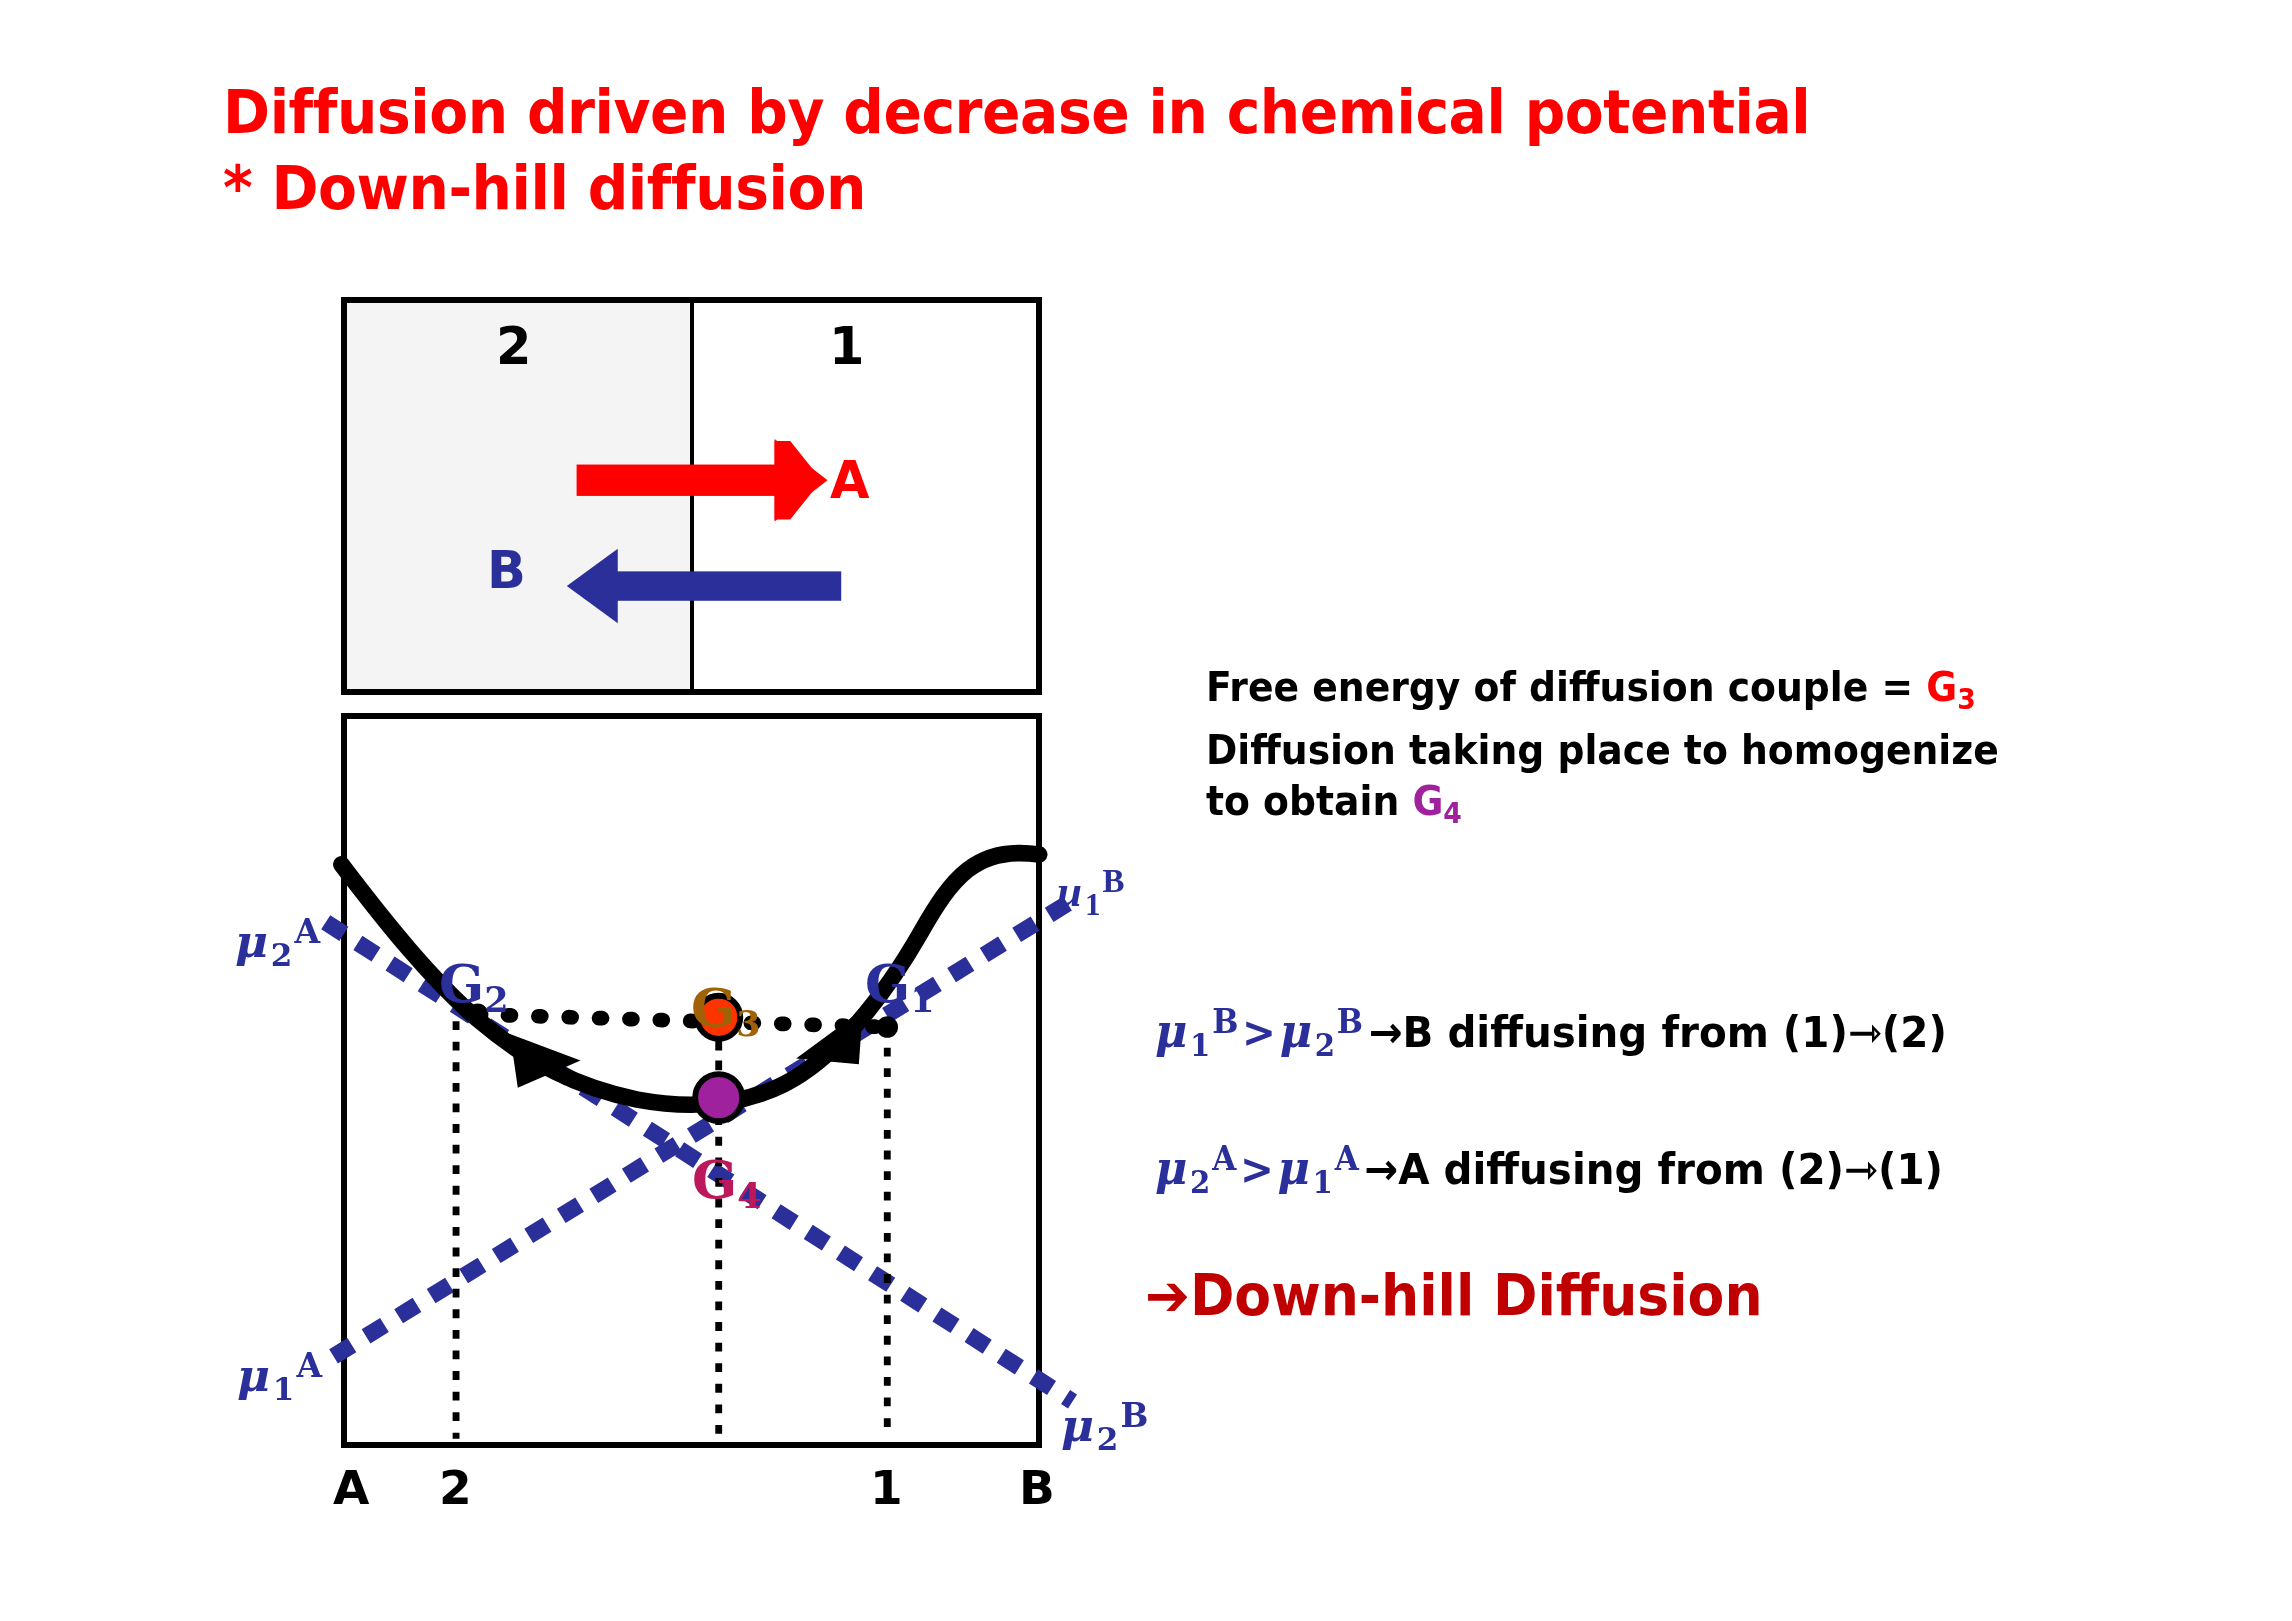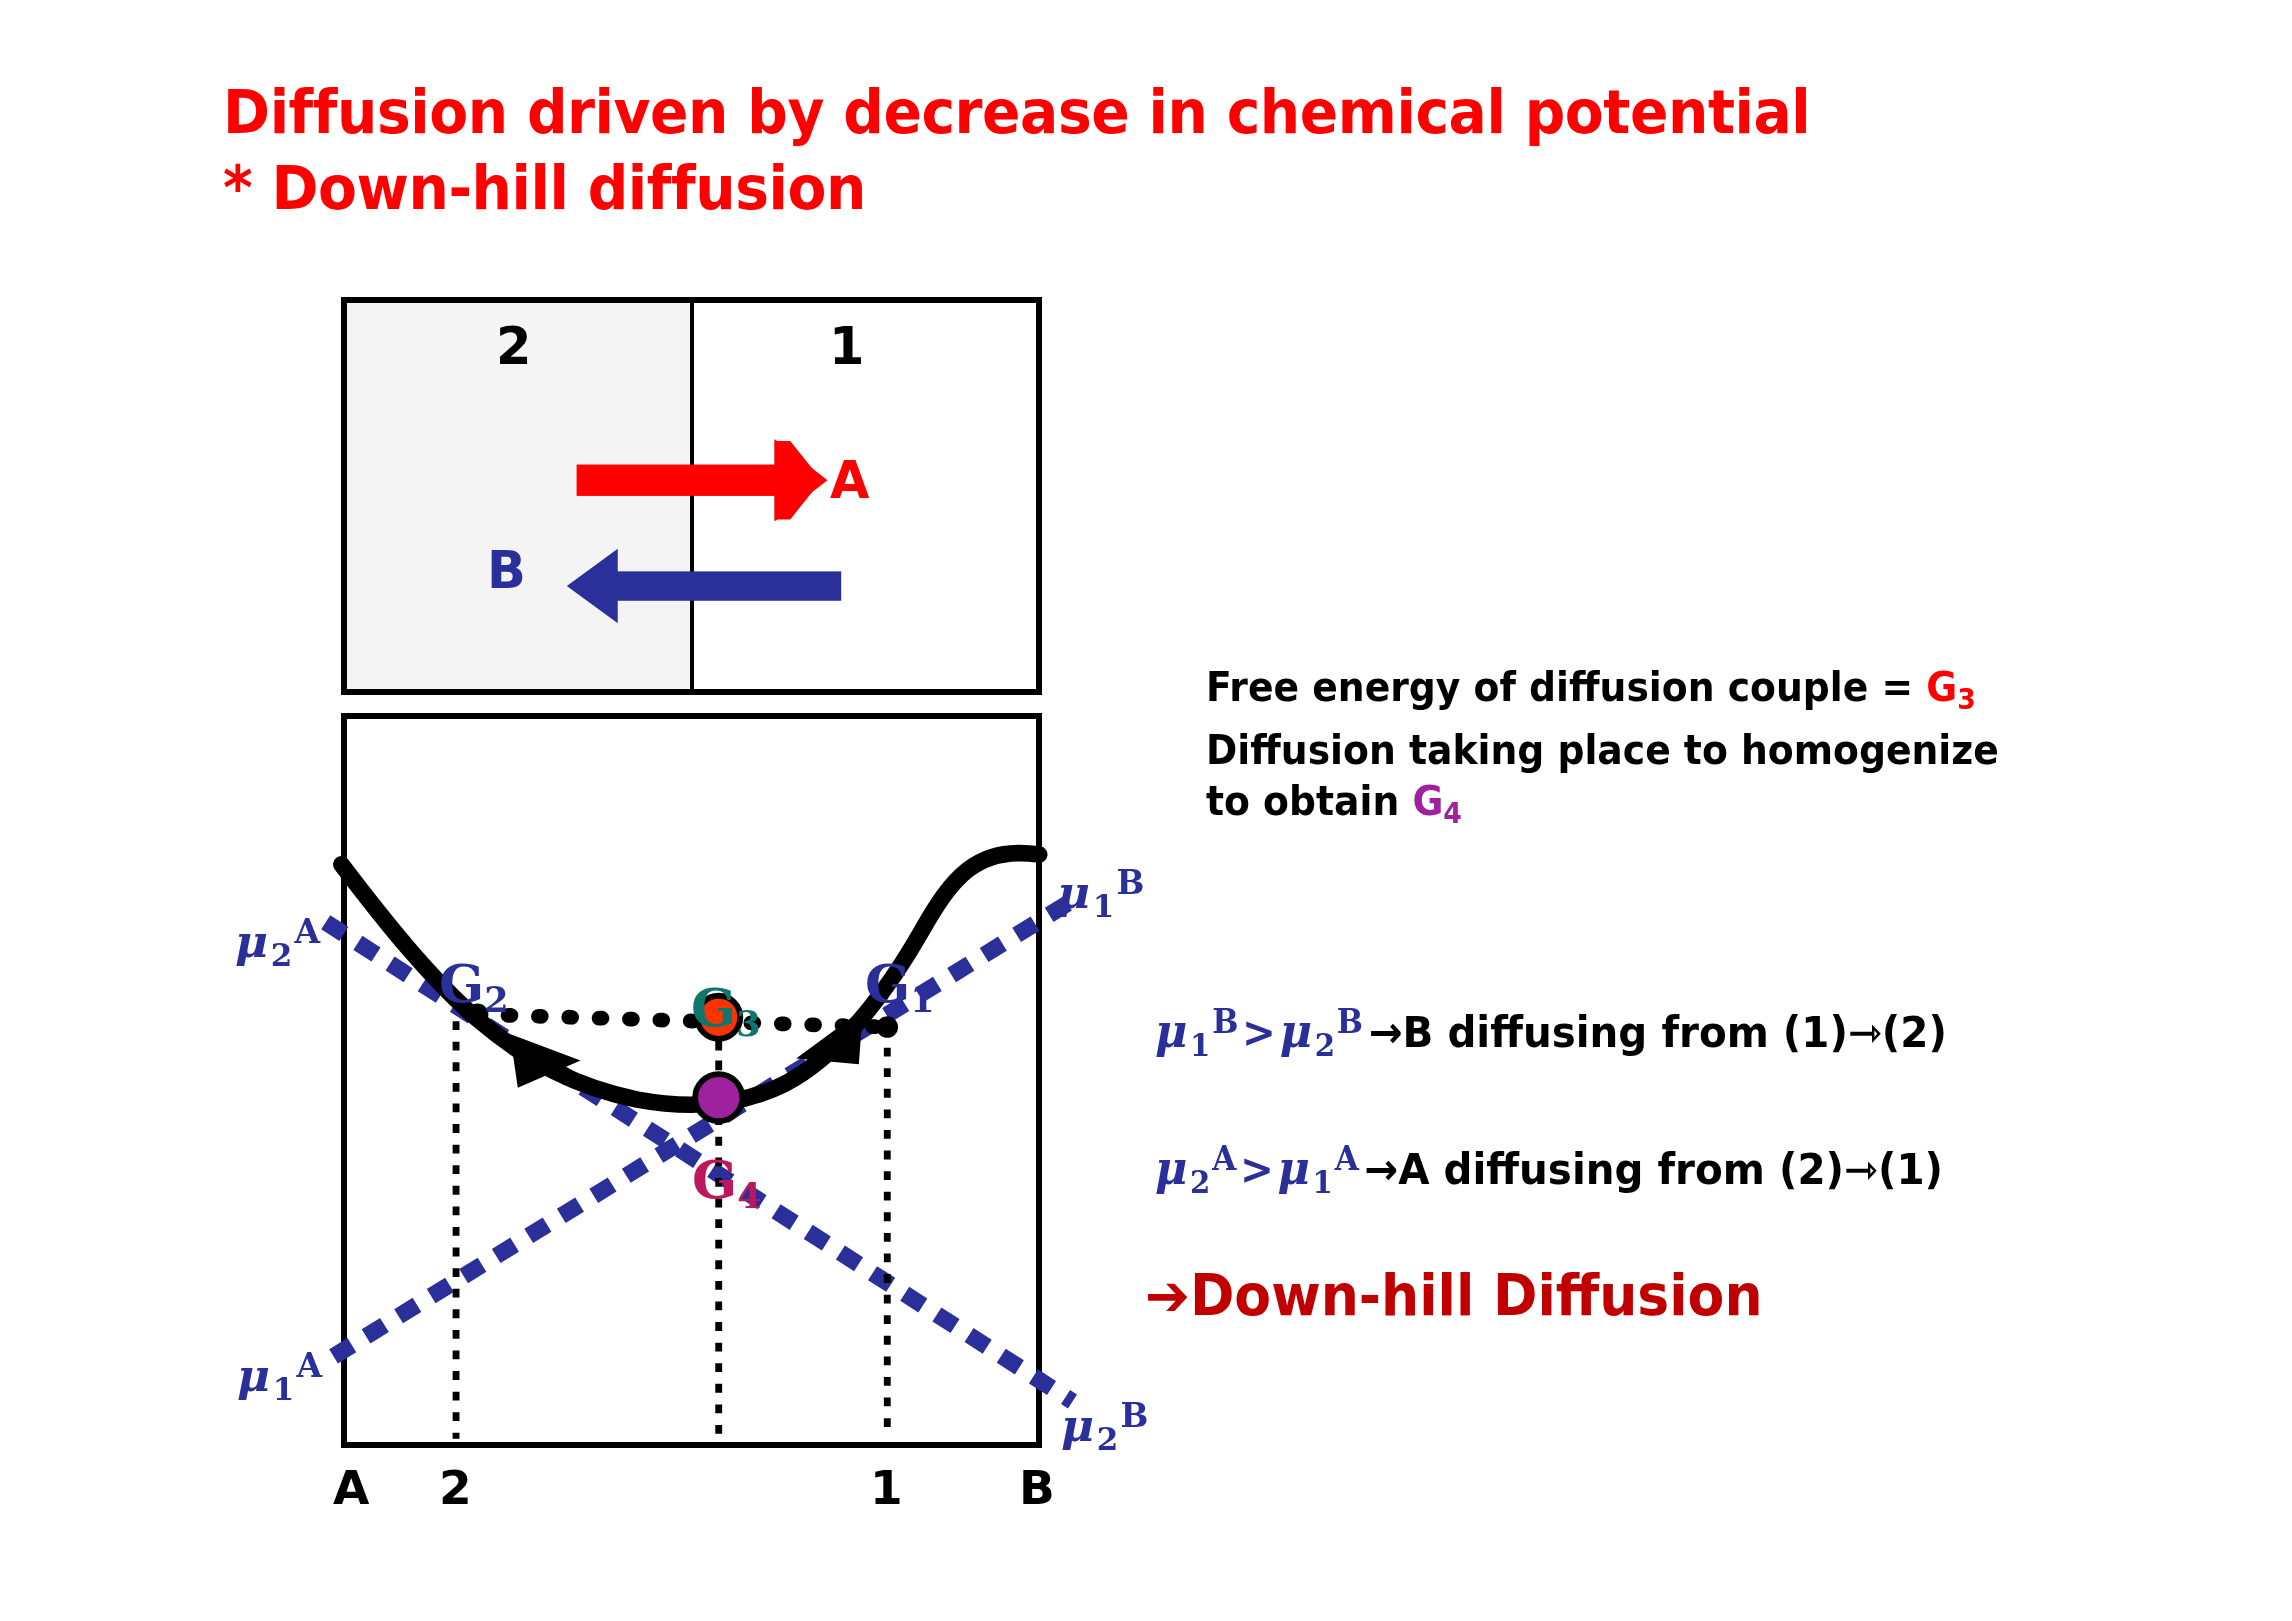--- a/index.html
+++ b/index.html
@@ -138,21 +138,21 @@
     font-family: "DejaVu Serif", serif;
     font-weight: bold;
     font-size: 53px;
     margin-top: 40px;
   }
   .gtag .sub {
     font-size: 35px;
     vertical-align: -0.28em;
   }
   .gtag.blue   { color: #2a2f99; }
-  .gtag.red    { color: #0f766e; }
+  .gtag.red    { color: #a16207; }
   .gtag.purple { color: #be185d; }
 
   
   .axis-tick {
     position: absolute;
     font-family: "DejaVu Sans", sans-serif;
     font-weight: bold;
     font-size: 47px;
     color: #000000;
   }
@@ -268,21 +268,21 @@
     <circle cx="733" cy="1038" r="22" fill="#ff3300" stroke="#000000" stroke-width="6"></circle>
 
     <circle cx="733" cy="1120" r="24" fill="#a0219e" stroke="#000000" stroke-width="6"></circle>
 
     <circle cx="487" cy="1035" r="11" fill="#000000"></circle>
     <circle cx="905" cy="1048" r="11" fill="#000000"></circle>
   </svg>
 
   <div class="glabel mu" style="left:235px; top:912px;"><span>μ</span><span class="sub">2</span><span class="sup">A</span></div>
 
-  <div class="glabel mu" style="left:1057px; top:863px;"><span>μ</span><span class="sub">1</span><span class="sup">B</span></div>
+  <div class="glabel mu" style="left:1057px; top:863px;font-family:Liberation Serif, serif;"><span>μ</span><span class="sub">1</span><span class="sup">B</span></div>
 
   <div class="glabel mu" style="left:237px; top:1346px;"><span>μ</span><span class="sub">1</span><span class="sup">A</span></div>
 
   <div class="glabel mu" style="left:1061px; top:1396px;"><span>μ</span><span class="sub">2</span><span class="sup">B</span></div>
 
   <div class="glabel gtag blue" style="left:439px; top:912px;"><span>G</span><span class="sub">2</span></div>
 
   <div class="glabel gtag red" style="left:691px; top:936px;"><span>G</span><span class="sub">3</span></div>
 
   <div class="glabel gtag blue" style="left:865px; top:912px;"><span>G</span><span class="sub">1</span></div>

